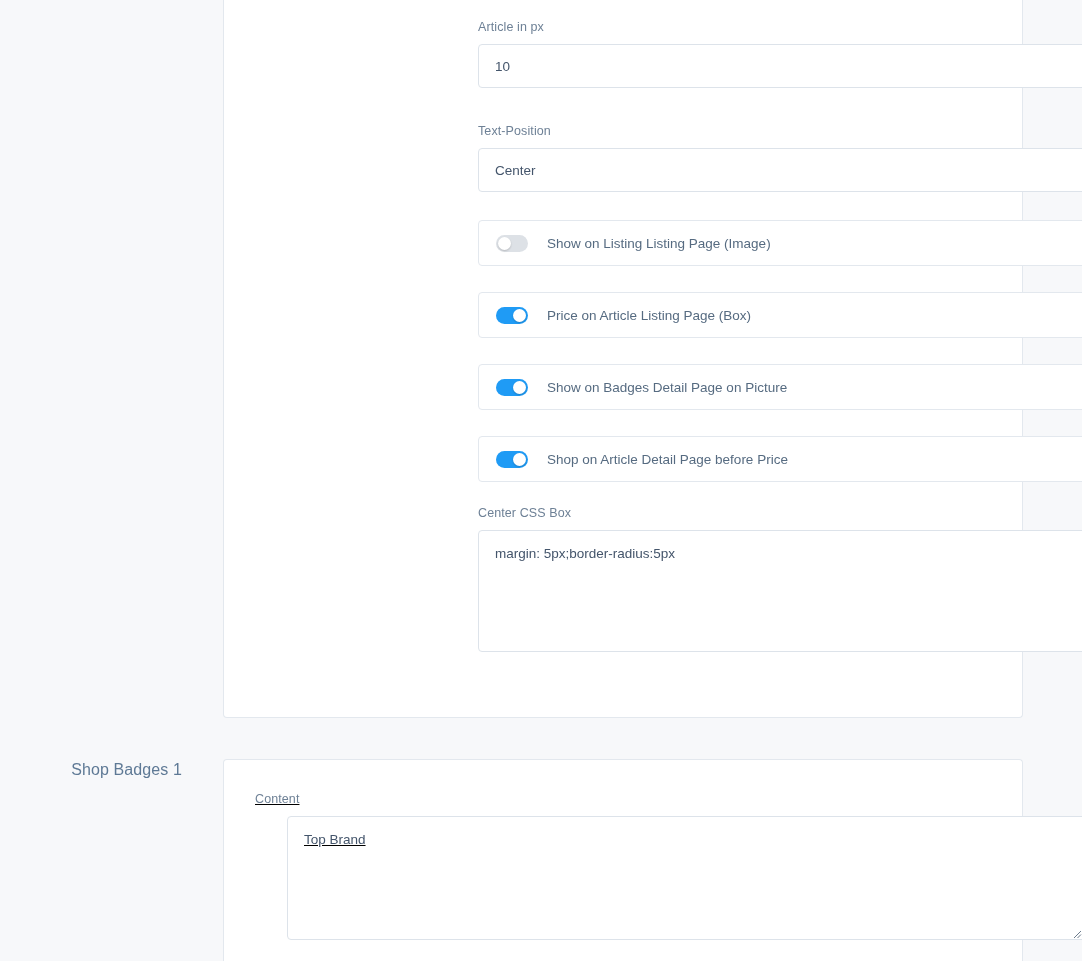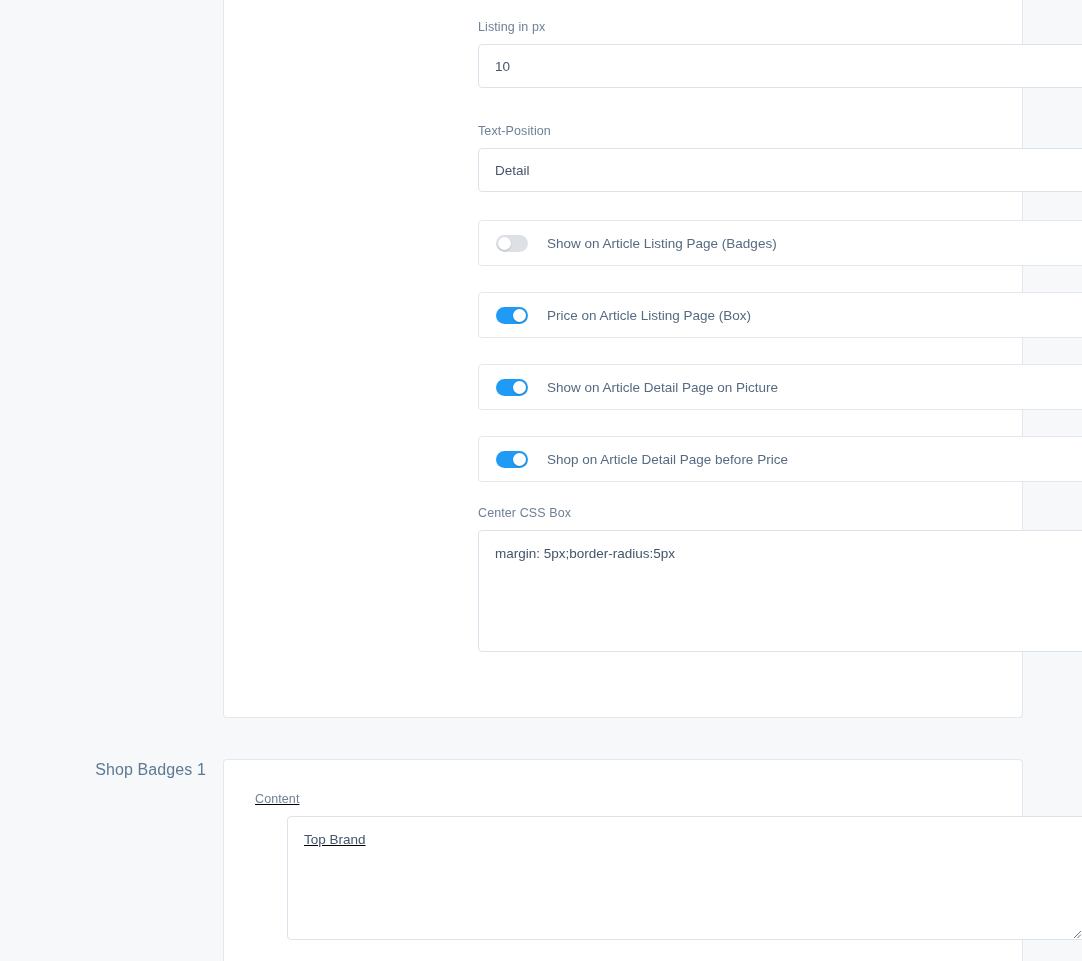--- a/index.html
+++ b/index.html
@@ -37,21 +37,20 @@
 
   
   .section-label {
     position: absolute;
     left: 0;
     width: 182px;
     text-align: right;
     font-size: 16px;
     color: #5e7995;
     letter-spacing: .1px;
-    margin-left: 24px;
   }
 
   
   .field { position: absolute; left: 254px; width: 738px; }
 
   .field-label-row {
     display: flex;
     align-items: center;
     justify-content: space-between;
     height: 18px;
@@ -160,57 +159,57 @@
     pointer-events: none;
   }
 </style>
 </head>
 <body>
 
 <div class="card" id="card-badge-settings">
 
   <div class="field" style="top: 58px;">
     <div class="field-label-row">
-      <span class="field-label">Listing in px</span>
+      <span class="field-label">Article in px</span>
 
     </div>
     <input class="text-input" type="text" value="10" style="">
   </div>
 
   <div class="field" style="top: 162px;">
     <div class="field-label-row">
       <span class="field-label">Text-Position</span>
     </div>
     <div class="select-wrap">
       <div class="select-box">
-        <span>Detail</span>
+        <span>Center</span>
       </div>
 
     </div>
   </div>
 
   <div class="toggle-row" style="top: 260px;">
     <span class="switch">
       <span class="knob"></span>
     </span>
-    <span class="toggle-label">Show on Article Listing Page (Badges)</span>
+    <span class="toggle-label">Show on Listing Listing Page (Image)</span>
   </div>
 
   <div class="toggle-row" style="top: 332px;">
     <span class="switch on">
       <span class="knob"></span>
     </span>
     <span class="toggle-label">Price on Article Listing Page (Box)</span>
   </div>
 
   <div class="toggle-row" style="top: 404px;">
     <span class="switch on">
       <span class="knob"></span>
     </span>
-    <span class="toggle-label">Show on Article Detail Page on Picture</span>
+    <span class="toggle-label">Show on Badges Detail Page on Picture</span>
   </div>
 
   <div class="toggle-row" style="top: 476px;">
     <span class="switch on">
       <span class="knob"></span>
     </span>
     <span class="toggle-label">Shop on Article Detail Page before Price</span>
   </div>
 
   <div class="field" style="top: 544px;">

